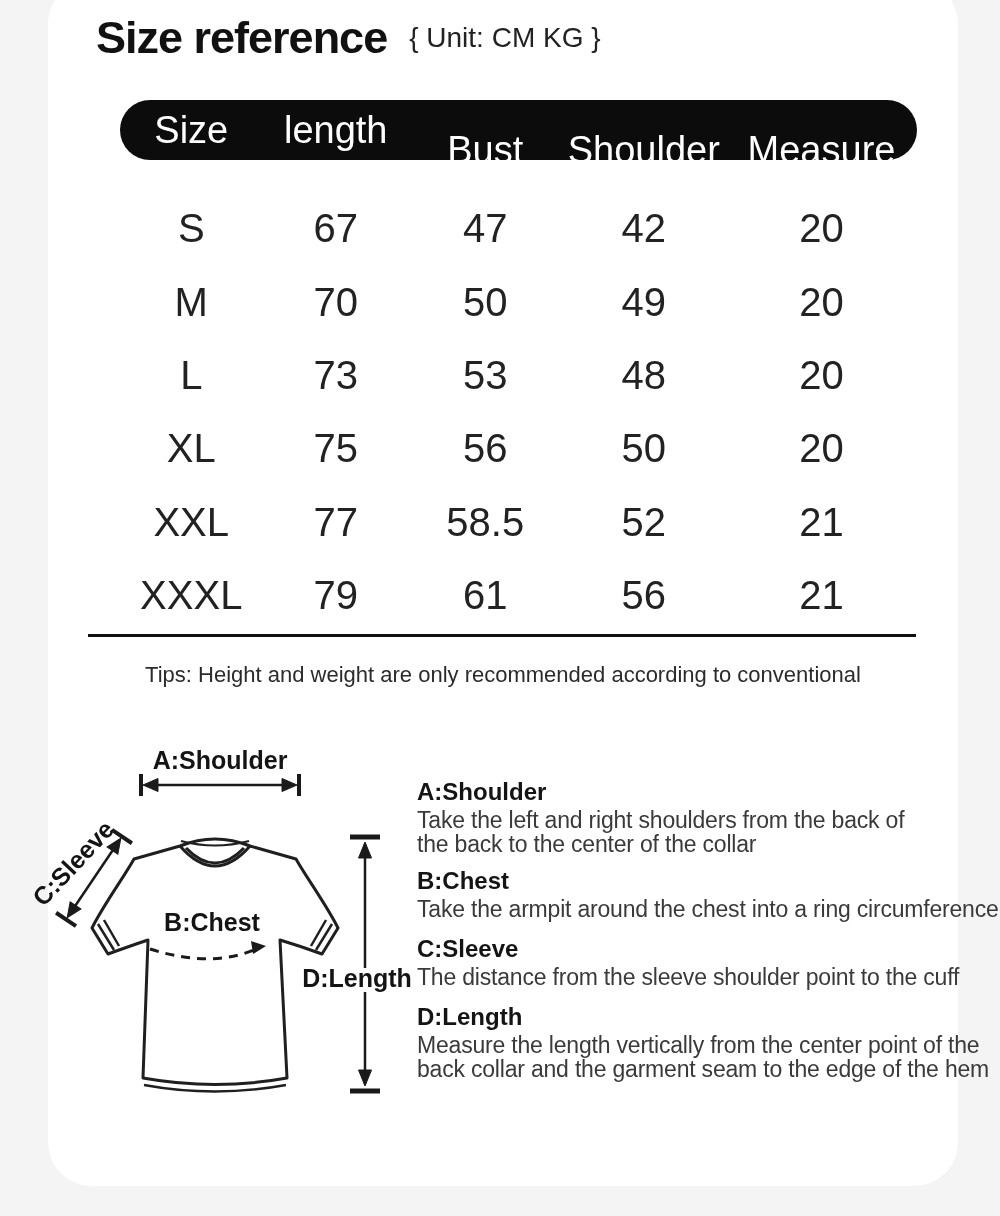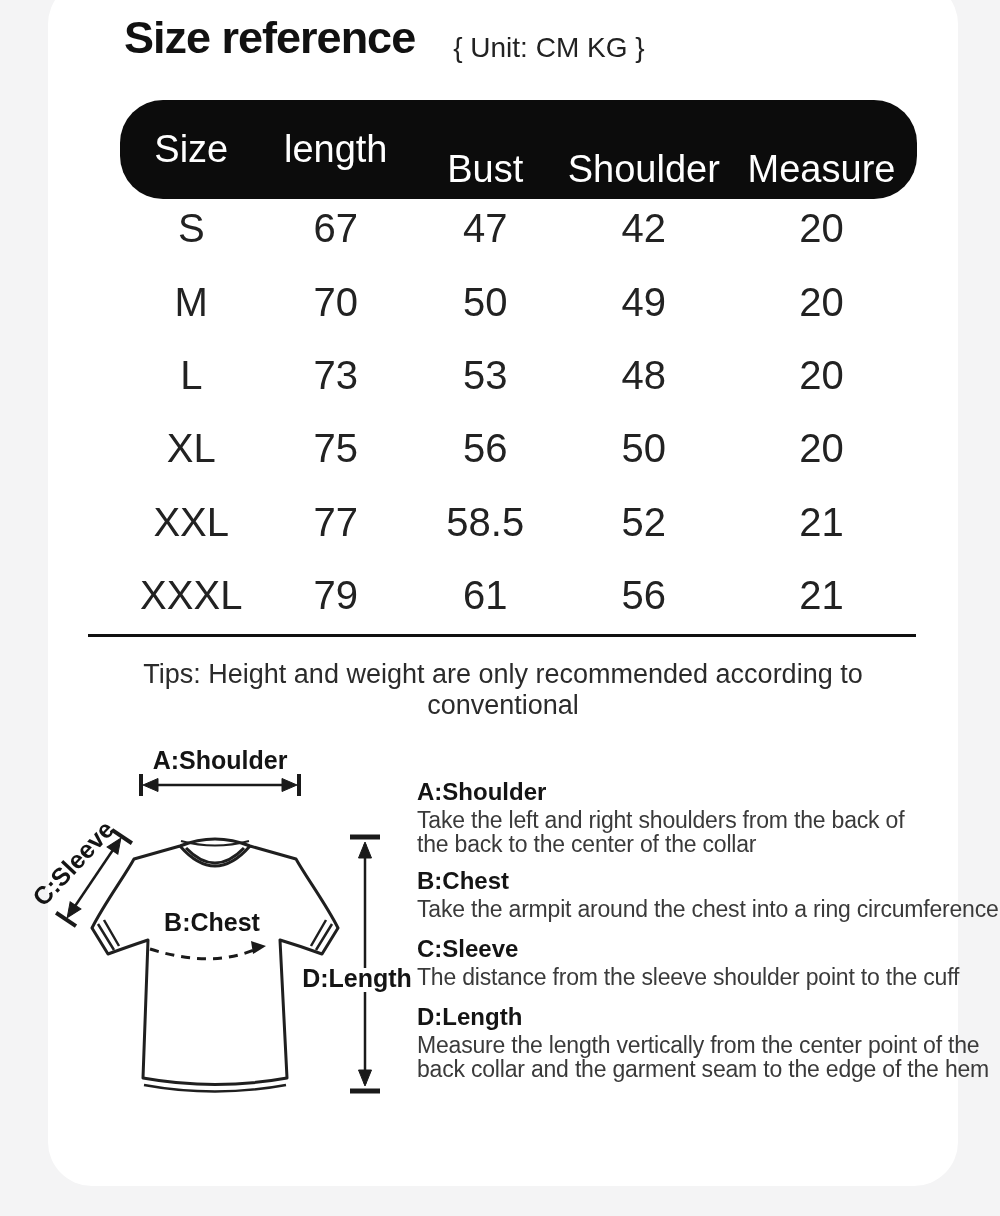--- a/index.html
+++ b/index.html
@@ -10,33 +10,33 @@
     position:relative; width:1000px; height:1216px;
     background:#f4f4f5; overflow:hidden;
   }
   .card {
     position:absolute; left:48px; top:-20px; width:910px; height:1206px;
     background:#ffffff; border-radius:44px;
   }
 
   
   .title-row {
-    position:absolute; left:124px; top:12px; display:flex;
-    align-items:flex-end; white-space:nowrap;
+    position:absolute; left:96px; top:12px; display:flex;
+    align-items:center; white-space:nowrap;
   }
   .title {
     font-size:45px; font-weight:bold; color:#111111; letter-spacing:-1px;
   }
   .unit-note {
-    font-size:28px; font-weight:normal; color:#222222; margin-left:38px;
+    font-size:28px; font-weight:normal; color:#222222; margin-left:22px;
   }
 
   
   .pill {
-    position:absolute; left:120px; top:100px; width:797px; height:99px;
+    position:absolute; left:120px; top:100px; width:797px; height:60px;
     background:#0c0c0c; border-radius:43px;
     display:grid; grid-template-columns:142.5px 146.5px 152.5px 164.5px 191px;
     align-items:center; justify-items:center;
   }
   .pill .hcell { color:#ffffff; font-size:38px; }
   .pill .hcell.low { position:relative; top:20px; }
 
   
   .rows {
     position:absolute; left:120px; top:192px; width:797px;
@@ -46,21 +46,21 @@
   .rows .cell { font-size:40px; color:#222222; }
 
   .divider {
     position:absolute; left:88px; top:634px; width:828px; height:3px;
     background:#101010;
   }
 
   
   .tips {
     position:absolute; left:90px; top:659px; width:826px;
-    text-align:center; font-size:27px; line-height:31px; color:#2b2b2b;
+    text-align:center; font-size:22px; line-height:31px; color:#2b2b2b;
   }
 
   
   .diagram-svg { position:absolute; left:30px; top:742px; }
   .diagram-svg text {
     font-family:"Liberation Sans","DejaVu Sans",sans-serif;
     font-weight:bold; font-size:25px; fill:#141414;
   }
   .halo { stroke:#ffffff; stroke-width:10px; paint-order:stroke; }
 

